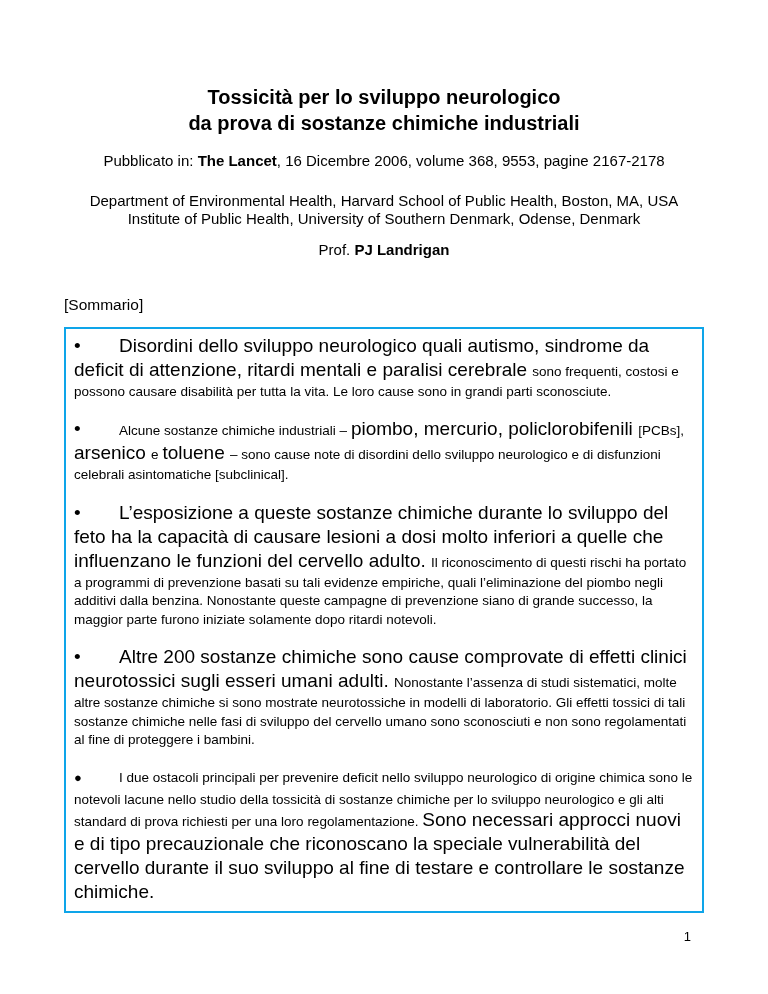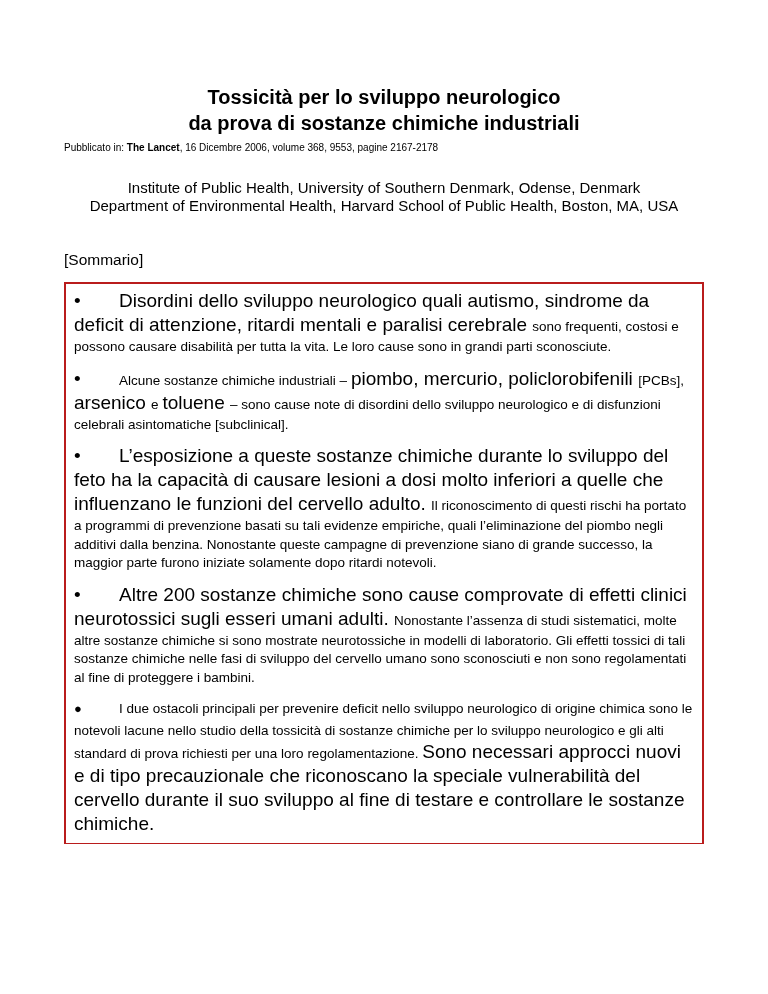--- a/index.html
+++ b/index.html
@@ -5,60 +5,61 @@
   * { margin: 0; padding: 0; box-sizing: border-box; }
   html, body { background: #ffffff; }
   body {
     font-family: "Liberation Sans", "DejaVu Sans", sans-serif;
     color: #000000;
     -webkit-font-smoothing: antialiased;
   }
   .page {
     position: relative;
     width: 768px;
-    height: 844px;
+    height: 994px;
     background: #ffffff;
     overflow: hidden;
   }
   .content {
     width: 640px;
     margin: 0 auto;
   }
   .title {
     margin-top: 84px;
     text-align: center;
     font-size: 20px;
     line-height: 26px;
     font-weight: bold;
   }
   .pub-line {
-    margin-top: 2px;
-    font-size: 10px;
+    margin-top: 15px;
+    text-align: center;
+    font-size: 15px;
     line-height: 20px;
   }
   .author-block {
     text-align: center;
     font-size: 15px;
     line-height: 17.5px;
   }
   .author-block.first { margin-top: 21px; }
   .author-block.second { margin-top: 14px; }
   .bold { font-weight: bold; }
   .summary-heading {
     margin-top: 37px;
     font-size: 15.5px;
     line-height: 18px;
   }
   .summary-box {
     margin-top: 13px;
-    border: 2px solid #b91c1c;
+    border: 2px solid #0ea5e9;
     padding: 5px 9px 7px 8px;
     width: 640px;
   }
-  .bullet-para { margin-top: 11px; text-align: left; }
+  .bullet-para { margin-top: 17px; text-align: left; }
   .bullet-para:first-child { margin-top: 0; }
   .marker {
     display: inline-block;
     width: 45px;
     font-size: 19px;
     line-height: 24px;
   }
   .marker.heavy { font-size: 13px; }
   .seg-large { font-size: 19px; line-height: 24px; }
   .seg-small { font-size: 13.5px; line-height: 17.5px; }
@@ -79,25 +80,28 @@
     <div class="title">
       <div>Tossicità per lo sviluppo neurologico</div>
       <div>da prova di sostanze chimiche industriali</div>
     </div>
 
     <div class="pub-line">
       <span>Pubblicato in: </span><span class="bold">The Lancet</span><span>, 16 Dicembre 2006, volume 368, 9553, pagine 2167-2178</span>
     </div>
 
     <div class="author-block first">
+      <div>Department of Environmental Health, Harvard School of Public Health, Boston, MA, USA</div>
       <div>Institute of Public Health, University of Southern Denmark, Odense, Denmark</div>
-      <div>Department of Environmental Health, Harvard School of Public Health, Boston, MA, USA</div>
     </div>
 
     <div class="author-block second">
+      <div>
+        <span>Prof. </span><span class="bold">PJ Landrigan</span>
+      </div>
     </div>
 
     <div class="summary-heading">[Sommario]</div>
 
     <div class="summary-box">
         <p class="bullet-para"><span class="marker">•</span><span class="seg-large">Disordini dello sviluppo neurologico quali autismo, sindrome da deficit di attenzione, ritardi mentali e paralisi cerebrale </span><span class="seg-small">sono frequenti, costosi e possono causare disabilità per tutta la vita. Le loro cause sono in grandi parti sconosciute.</span></p>
         <p class="bullet-para"><span class="marker">•</span><span class="seg-small">Alcune sostanze chimiche industriali – </span><span class="seg-large">piombo, mercurio, policlorobifenili </span><span class="seg-small">[PCBs], </span><span class="seg-large">arsenico </span><span class="seg-small">e </span><span class="seg-large">toluene </span><span class="seg-small">– sono cause note di disordini dello sviluppo neurologico e di disfunzioni celebrali asintomatiche [subclinical].</span></p>
         <p class="bullet-para"><span class="marker">•</span><span class="seg-large">L’esposizione a queste sostanze chimiche durante lo sviluppo del feto ha la capacità di causare lesioni a dosi molto inferiori a quelle che influenzano le funzioni del cervello adulto. </span><span class="seg-small">Il riconoscimento di questi rischi ha portato a programmi di prevenzione basati su tali evidenze empiriche, quali l’eliminazione del piombo negli additivi dalla benzina. Nonostante queste campagne di prevenzione siano di grande successo, la maggior parte furono iniziate solamente dopo ritardi notevoli.</span></p>
         <p class="bullet-para"><span class="marker">•</span><span class="seg-large">Altre 200 sostanze chimiche sono cause comprovate di effetti clinici neurotossici sugli esseri umani adulti. </span><span class="seg-small">Nonostante l’assenza di studi sistematici, molte altre sostanze chimiche si sono mostrate neurotossiche in modelli di laboratorio. Gli effetti tossici di tali sostanze chimiche nelle fasi di sviluppo del cervello umano sono sconosciuti e non sono regolamentati al fine di proteggere i bambini.</span></p>
         <p class="bullet-para"><span class="marker heavy">●</span><span class="seg-small">I due ostacoli principali per prevenire deficit nello sviluppo neurologico di origine chimica sono le notevoli lacune nello studio della tossicità di sostanze chimiche per lo sviluppo neurologico e gli alti standard di prova richiesti per una loro regolamentazione. </span><span class="seg-large">Sono necessari approcci nuovi e di tipo precauzionale che riconoscano la speciale vulnerabilità del cervello durante il suo sviluppo al fine di testare e controllare le sostanze chimiche.</span></p>

